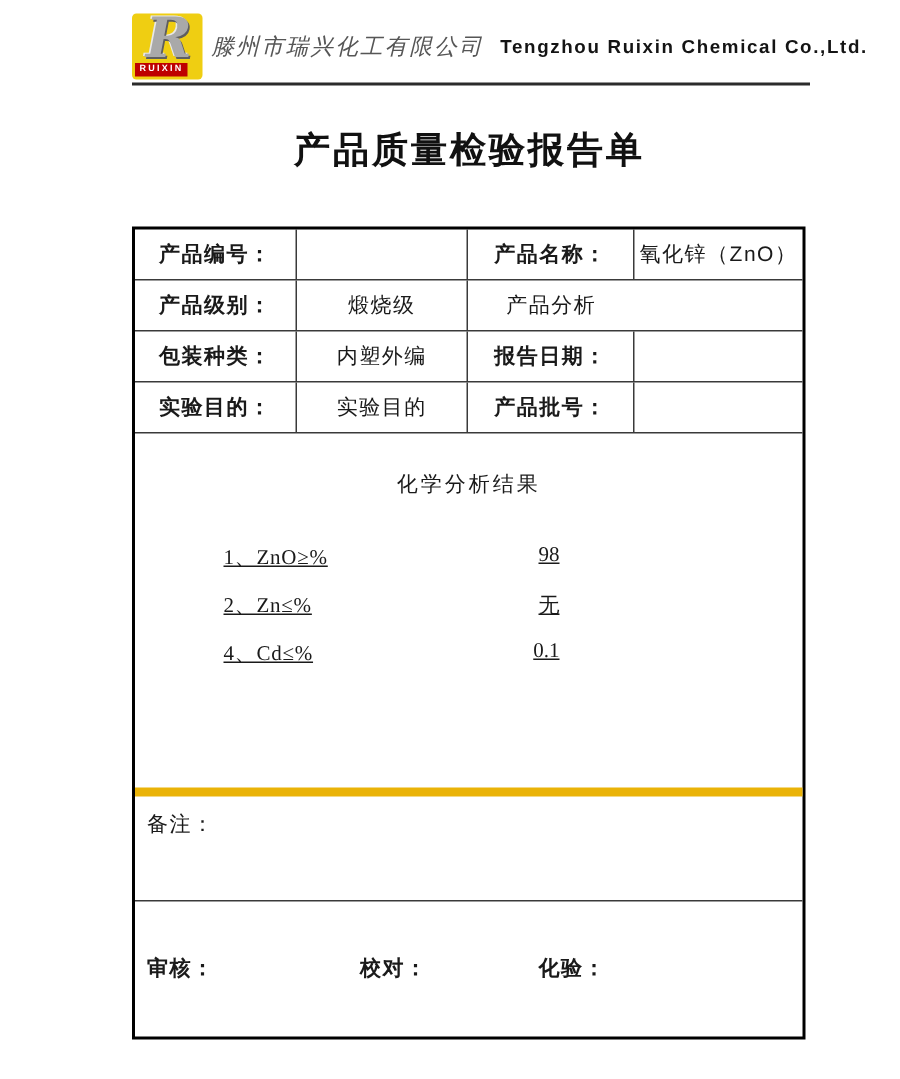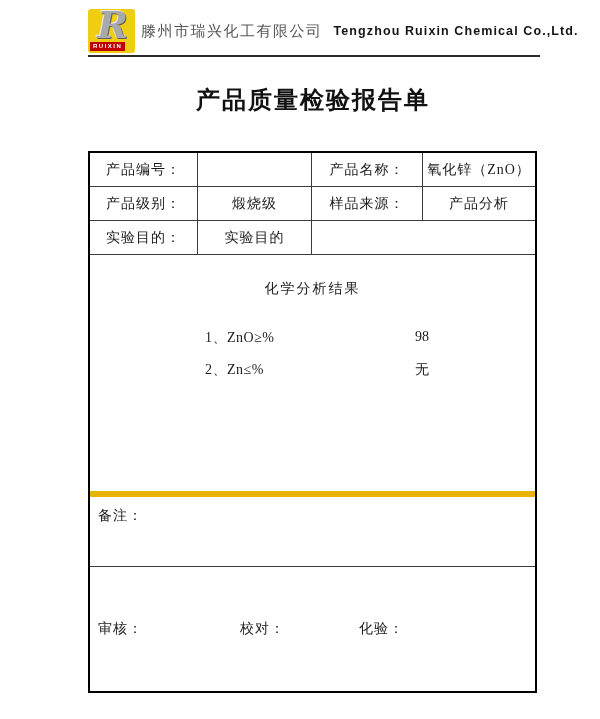--- a/index.html
+++ b/index.html
@@ -20,21 +20,21 @@
     font-size:37px; line-height:40px; color:#a9a9a9;
     text-shadow:1px 1px 0 #5e5e5e, -1px -1px 0 #e8e8e8;
   }
   .logo-band {
     position:absolute; left:2px; bottom:2px; background:#BE0000; color:#ffffff;
     font-size:6px; font-weight:bold; letter-spacing:1.5px; padding:1px 3px;
     line-height:7px;
   }
   .company-cn {
     margin-left:6px; font-family:"Liberation Serif", serif;
-    font-size:15px; color:#565656; letter-spacing:1.5px; white-space:nowrap;
+    font-size:15px; color:#565656; letter-spacing:1.5px; white-space:nowrap;font-style:italic;
   }
   .company-en {
     margin-left:11px; font-weight:bold; font-size:12.5px; letter-spacing:1.1px;
     color:#141414; white-space:nowrap;text-align:right;
   }
   .header-rule { position:absolute; left:88px; top:55px; width:452px; height:0;
                  border-top:2px solid #2b2b2b; }
 
   
   .doc-title {
@@ -45,39 +45,39 @@
   
   .report-table {
     position:absolute; left:88px; top:151px; width:449px; height:542px;
     border:2px solid #000; background:#fff; display:flex; flex-direction:column;
   }
   .grid-row { display:grid; grid-template-columns:108px 114px 111px 1fr;
               height:34px; flex:0 0 auto; border-bottom:1px solid #3a3a3a; }
   .cell { display:flex; align-items:center; justify-content:center;
           border-right:1px solid #3a3a3a; font-size:14px; overflow:hidden; }
   .cell:last-child { border-right:none; }
-  .cell.lbl { font-weight:normal; letter-spacing:1px; }
-  .cell.val { font-family:Liberation Serif, serif; letter-spacing:1px; }
+  .cell.lbl { font-weight:bold; letter-spacing:1px; }
+  .cell.val { font-family:Liberation Sans, sans-serif; letter-spacing:1px; }
 
   .analysis-section { height:242px; flex:0 0 auto; border-bottom:6px solid #eab308;
                       font-family:"Liberation Serif", serif; font-size:14px; }
   .analysis-heading { text-align:center; padding-top:25px; letter-spacing:2px; }
   .analysis-items { margin-top:31px; }
-  .analysis-item { display:flex; height:19px; margin-bottom:13px; padding-left:115px; }
+  .analysis-item { display:flex; height:19px; margin-bottom:13px; padding-left:59px;text-decoration:underline; }
   .ai-label { width:140px; text-align:left; letter-spacing:0.5px; }
   .ai-value { width:84px; text-align:right; }
 
   .remarks-row { height:70px; flex:0 0 auto; border-bottom:1px solid #3a3a3a;
                  font-family:"Liberation Serif", serif; font-size:14px;
                  padding:10px 0 0 8px; letter-spacing:1px; }
 
   .sign-row { flex:1 1 auto; position:relative;
               font-family:"Liberation Serif", serif; font-size:14px; }
   .sign-item { position:absolute; top:50%; transform:translateY(-50%);
-               letter-spacing:1px; }
+               letter-spacing:1px;font-weight:bold; }
   .sign-review   { left:8px; }
   .sign-proof    { left:150px; }
   .sign-assay    { left:269px; }
 </style>
 </head>
 <body>
 
 <div class="page">
 
   <div class="header">
@@ -97,41 +97,51 @@
     <div class="grid-row">
       <div class="cell lbl">产品编号：</div>
       <div class="cell val"></div>
       <div class="cell lbl">产品名称：</div>
       <div class="cell val">氧化锌（ZnO）</div>
     </div>
 
     <div class="grid-row">
       <div class="cell lbl">产品级别：</div>
       <div class="cell val">煅烧级</div>
-      <div class="cell lbl">样品来源：</div>
       <div class="cell val">产品分析</div>
     </div>
 
+    <div class="grid-row">
+      <div class="cell lbl">包装种类：</div>
+      <div class="cell val">内塑外编</div>
+      <div class="cell lbl">报告日期：</div>
+      <div class="cell val"></div>
+    </div>
 
     <div class="grid-row">
       <div class="cell lbl">实验目的：</div>
       <div class="cell val">实验目的</div>
+      <div class="cell lbl">产品批号：</div>
       <div class="cell val"></div>
     </div>
 
     <div class="analysis-section">
       <div class="analysis-heading">化学分析结果</div>
       <div class="analysis-items">
         <div class="analysis-item">
           <span class="ai-label">1、ZnO≥%</span>
           <span class="ai-value">98</span>
         </div>
         <div class="analysis-item">
           <span class="ai-label">2、Zn≤%</span>
           <span class="ai-value">无</span>
+        </div>
+        <div class="analysis-item">
+          <span class="ai-label">4、Cd≤%</span>
+          <span class="ai-value">0.1</span>
         </div>
       </div>
     </div>
 
     <div class="remarks-row">
       <span>备注：</span>
     </div>
 
     <div class="sign-row">
       <span class="sign-item sign-review">审核：</span>

